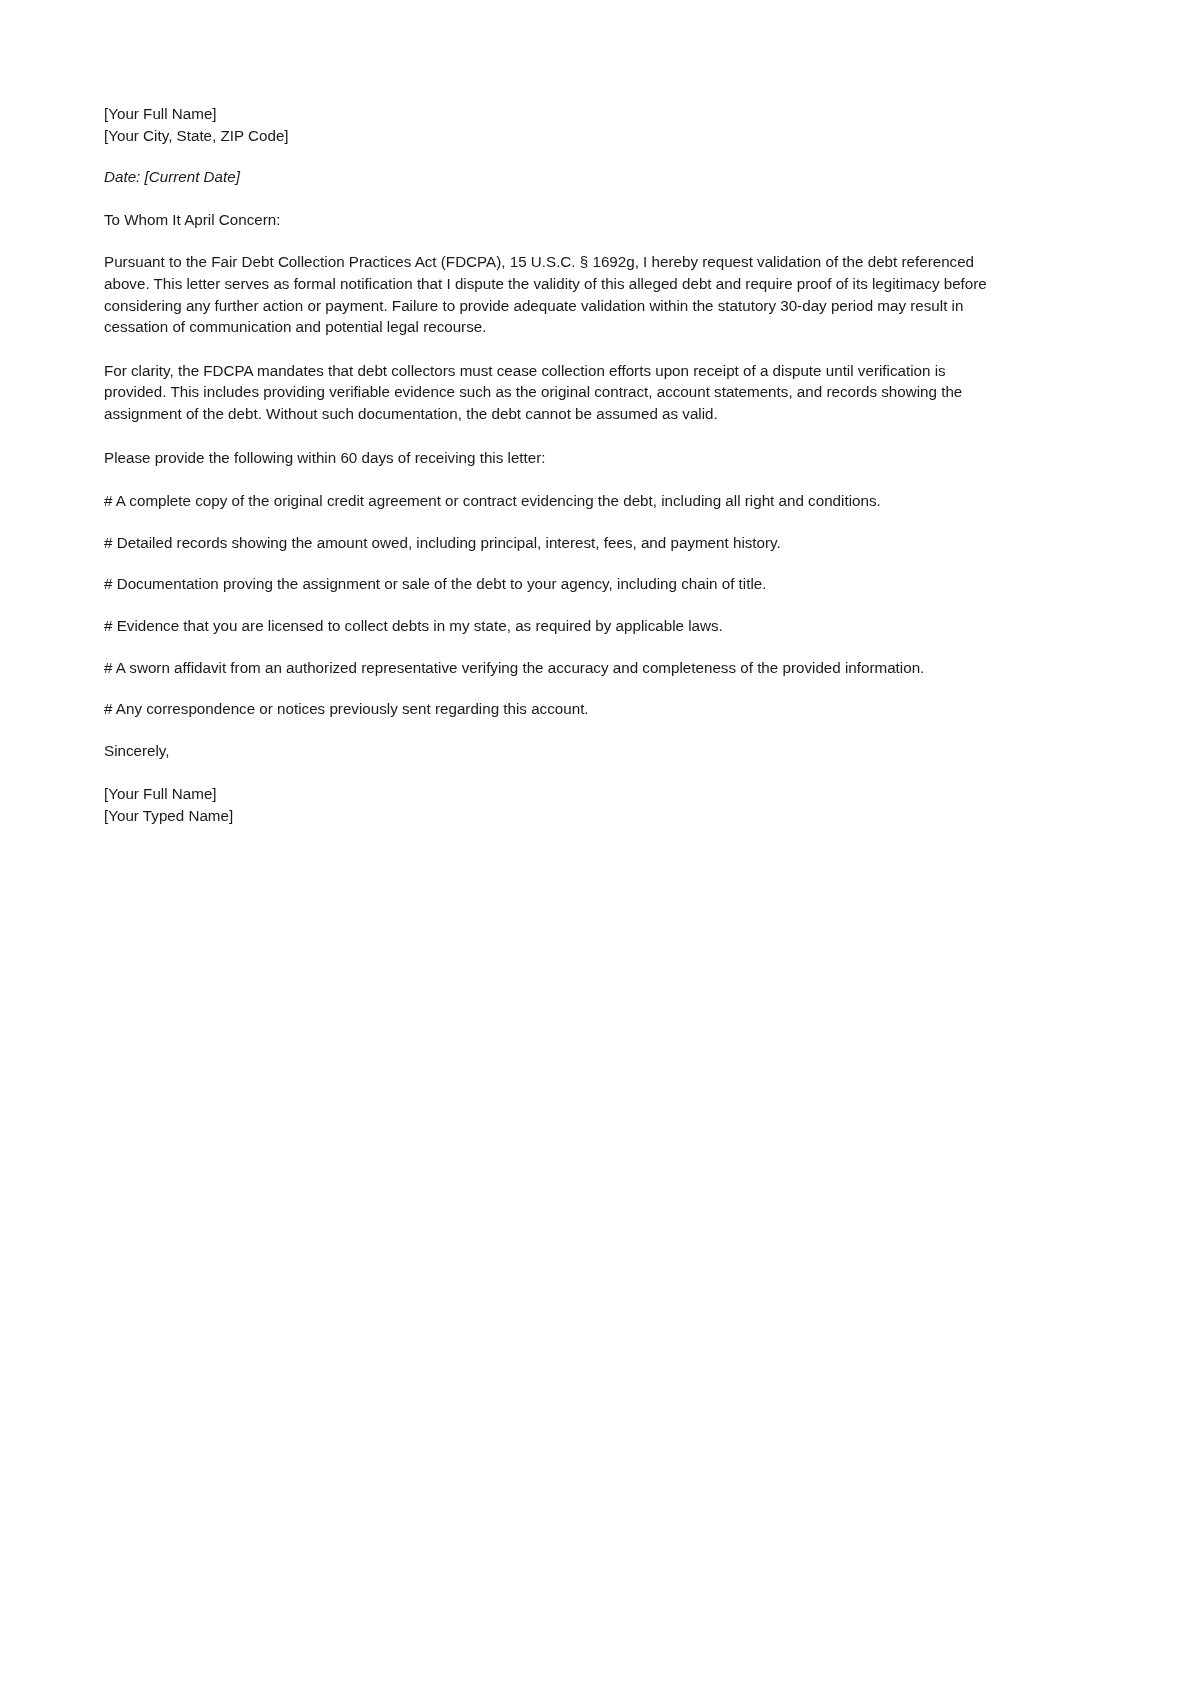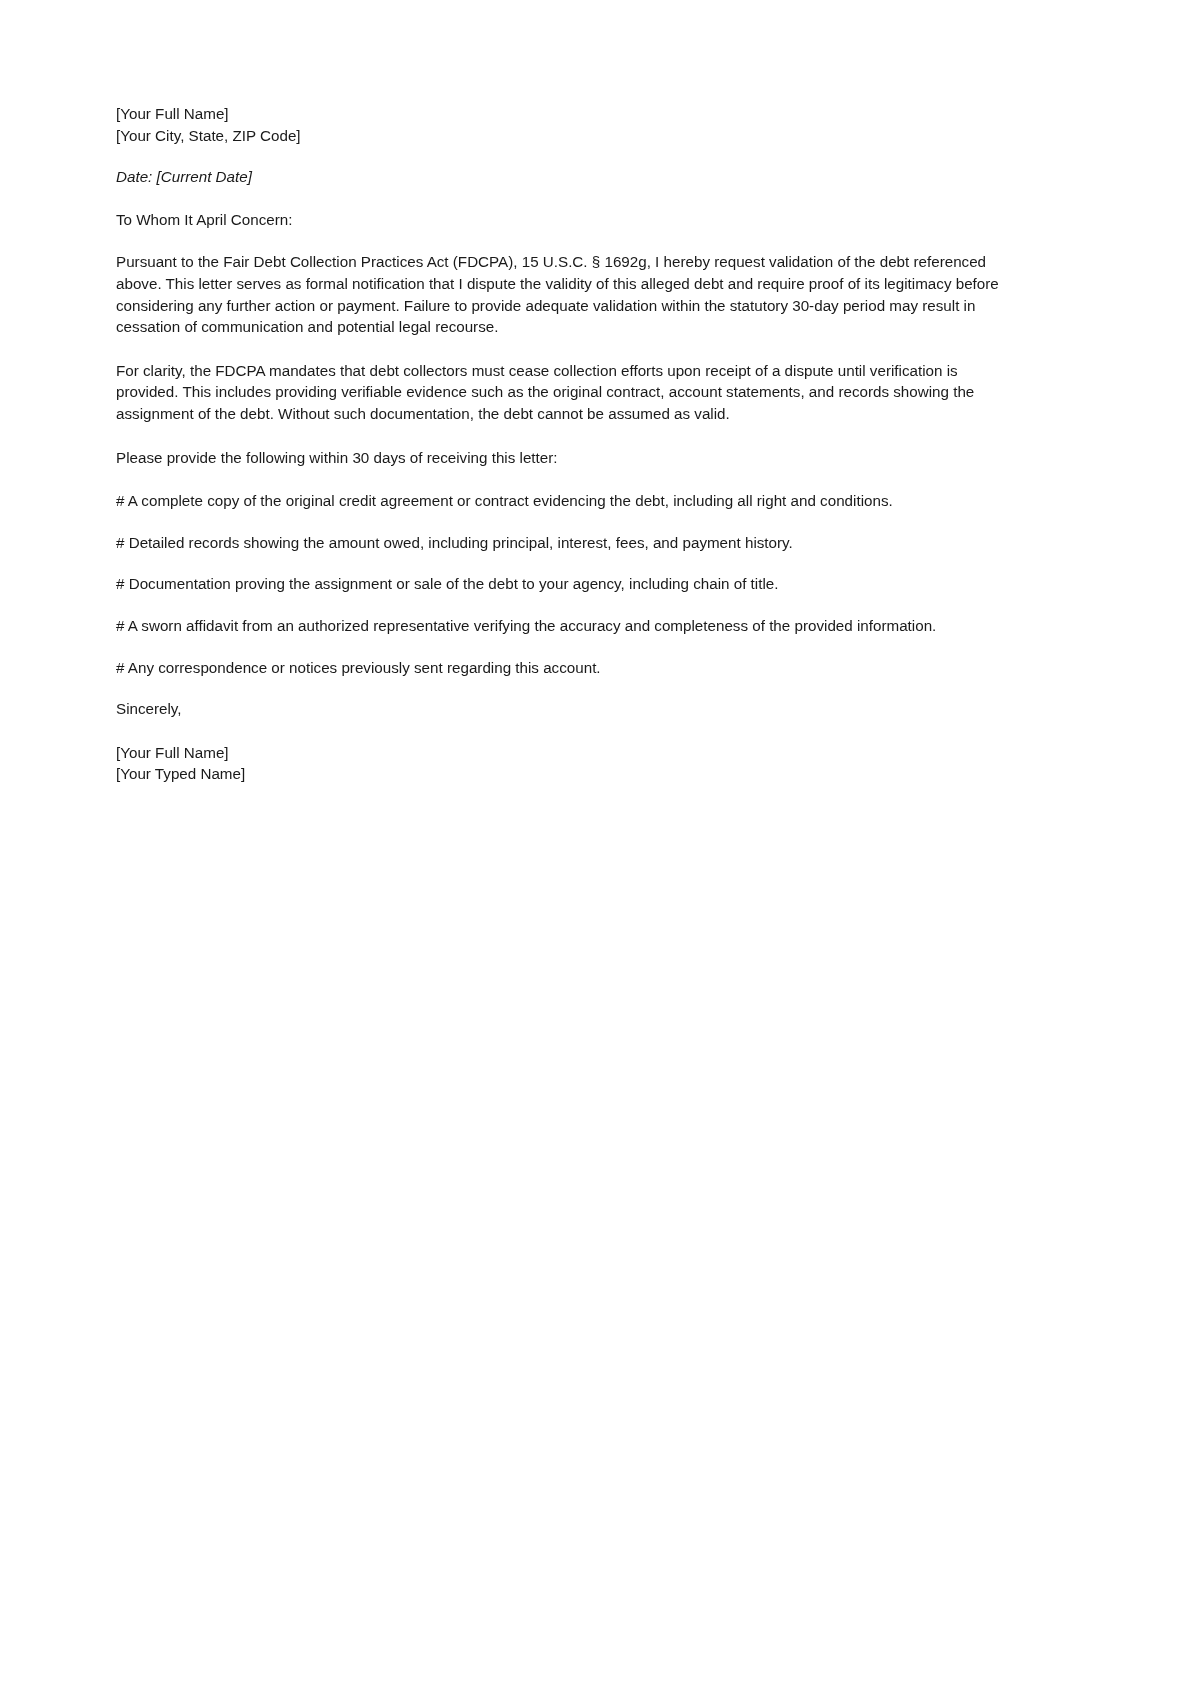--- a/index.html
+++ b/index.html
@@ -13,21 +13,21 @@
     font-family: "Liberation Sans", sans-serif;
     color: #000000;
     -webkit-font-smoothing: antialiased;
   }
   .page {
     position: relative;
     width: 1200px;
     height: 1697px;
     background: #ffffff;
     box-sizing: border-box;
-    padding: 103px 0 0 12px;
+    padding: 103px 0 0 0;
   }
   .letter {
     width: 893px;
     margin-left: 104px;
     font-size: 15.2px;
     line-height: 21.6px;
     color: #1a1a1a;
   }
   .line {
     display: block;
@@ -76,26 +76,27 @@
 
     <div class="meta-line">Date: [Current Date]</div>
 
 
     <div class="salutation">To Whom It April Concern:</div>
 
     <p class="para">Pursuant to the Fair Debt Collection Practices Act (FDCPA), 15 U.S.C. § 1692g, I hereby request validation of the debt referenced above. This letter serves as formal notification that I dispute the validity of this alleged debt and require proof of its legitimacy before considering any further action or payment. Failure to provide adequate validation within the statutory 30-day period may result in cessation of communication and potential legal recourse.</p>
 
     <p class="para">For clarity, the FDCPA mandates that debt collectors must cease collection efforts upon receipt of a dispute until verification is provided. This includes providing verifiable evidence such as the original contract, account statements, and records showing the assignment of the debt. Without such documentation, the debt cannot be assumed as valid.</p>
 
-    <p class="para">Please provide the following within 30 days of receiving this letter:</p>
+    <p class="para">Please provide the following within 60 days of receiving this letter:</p>
 
     <ul class="list">
       <li class="list-item"># A complete copy of the original credit agreement or contract evidencing the debt, including all right and conditions.</li>
       <li class="list-item"># Detailed records showing the amount owed, including principal, interest, fees, and payment history.</li>
       <li class="list-item"># Documentation proving the assignment or sale of the debt to your agency, including chain of title.</li>
+      <li class="list-item"># Evidence that you are licensed to collect debts in my state, as required by applicable laws.</li>
       <li class="list-item"># A sworn affidavit from an authorized representative verifying the accuracy and completeness of the provided information.</li>
       <li class="list-item"># Any correspondence or notices previously sent regarding this account.</li>
     </ul>
 
 
     <div class="closing">Sincerely,</div>
 
     <div class="sig-group">
       <span class="line">[Your Full Name]</span>
       <span class="line">[Your Typed Name]</span>

